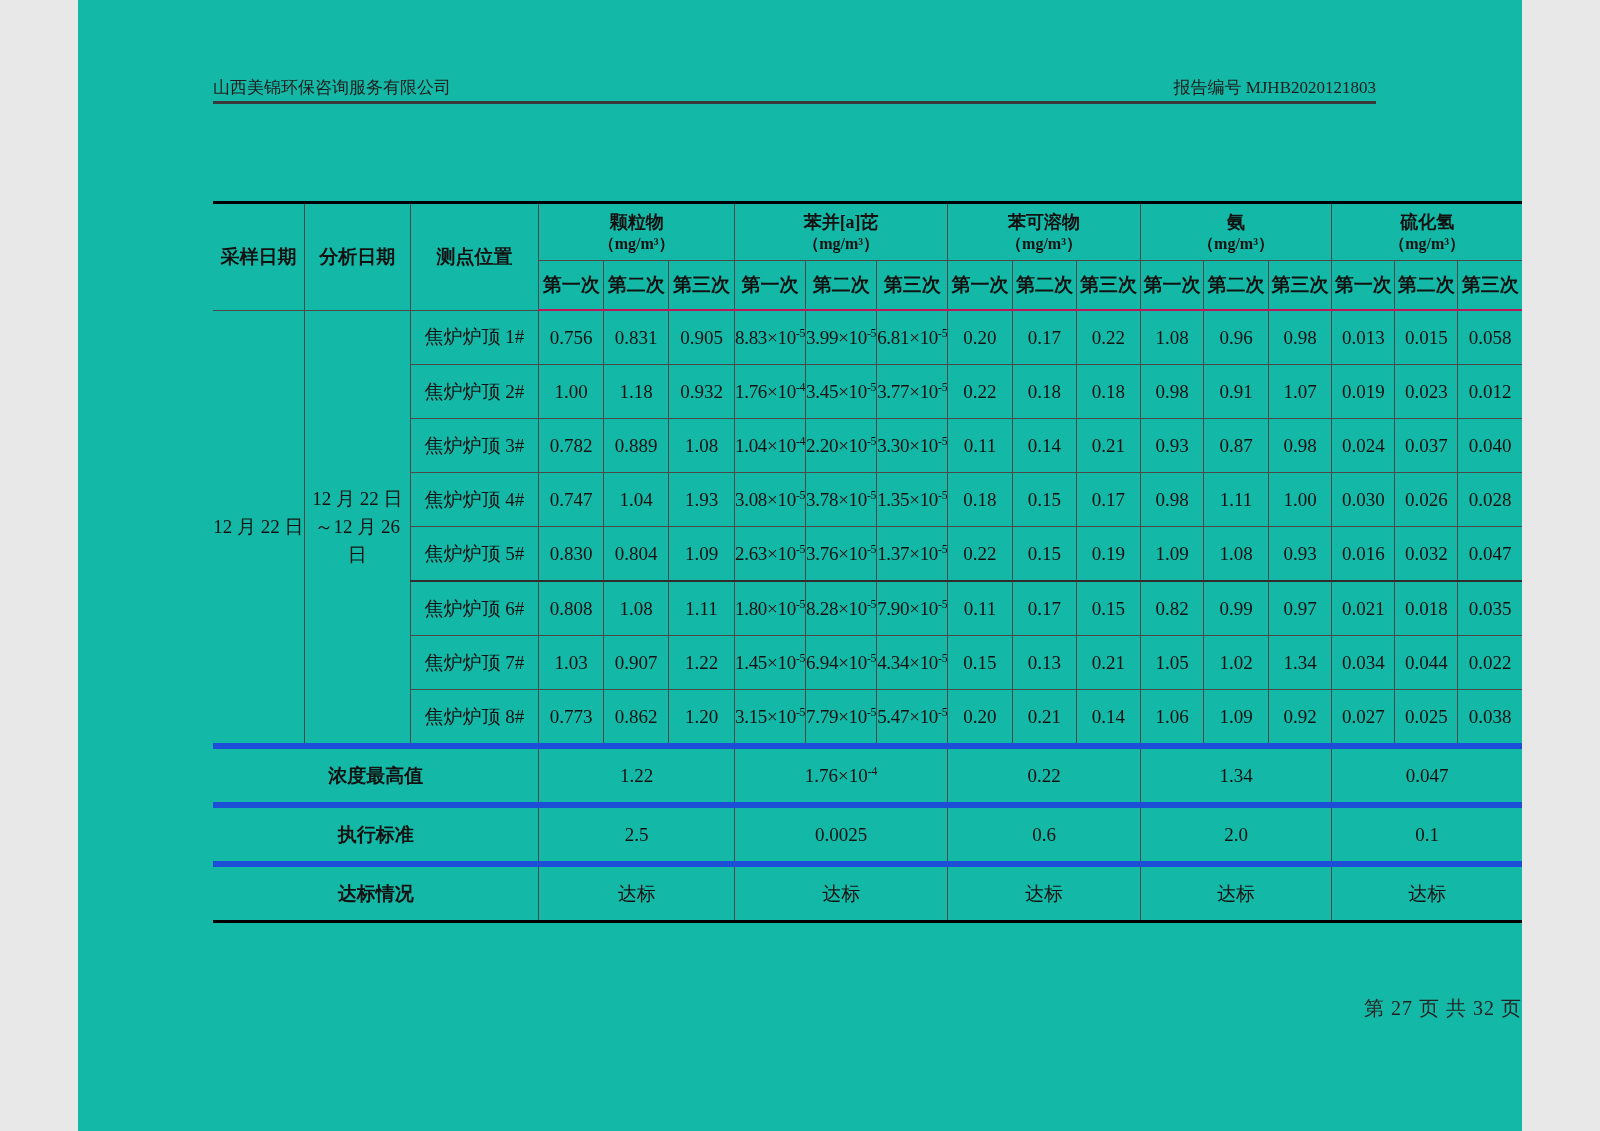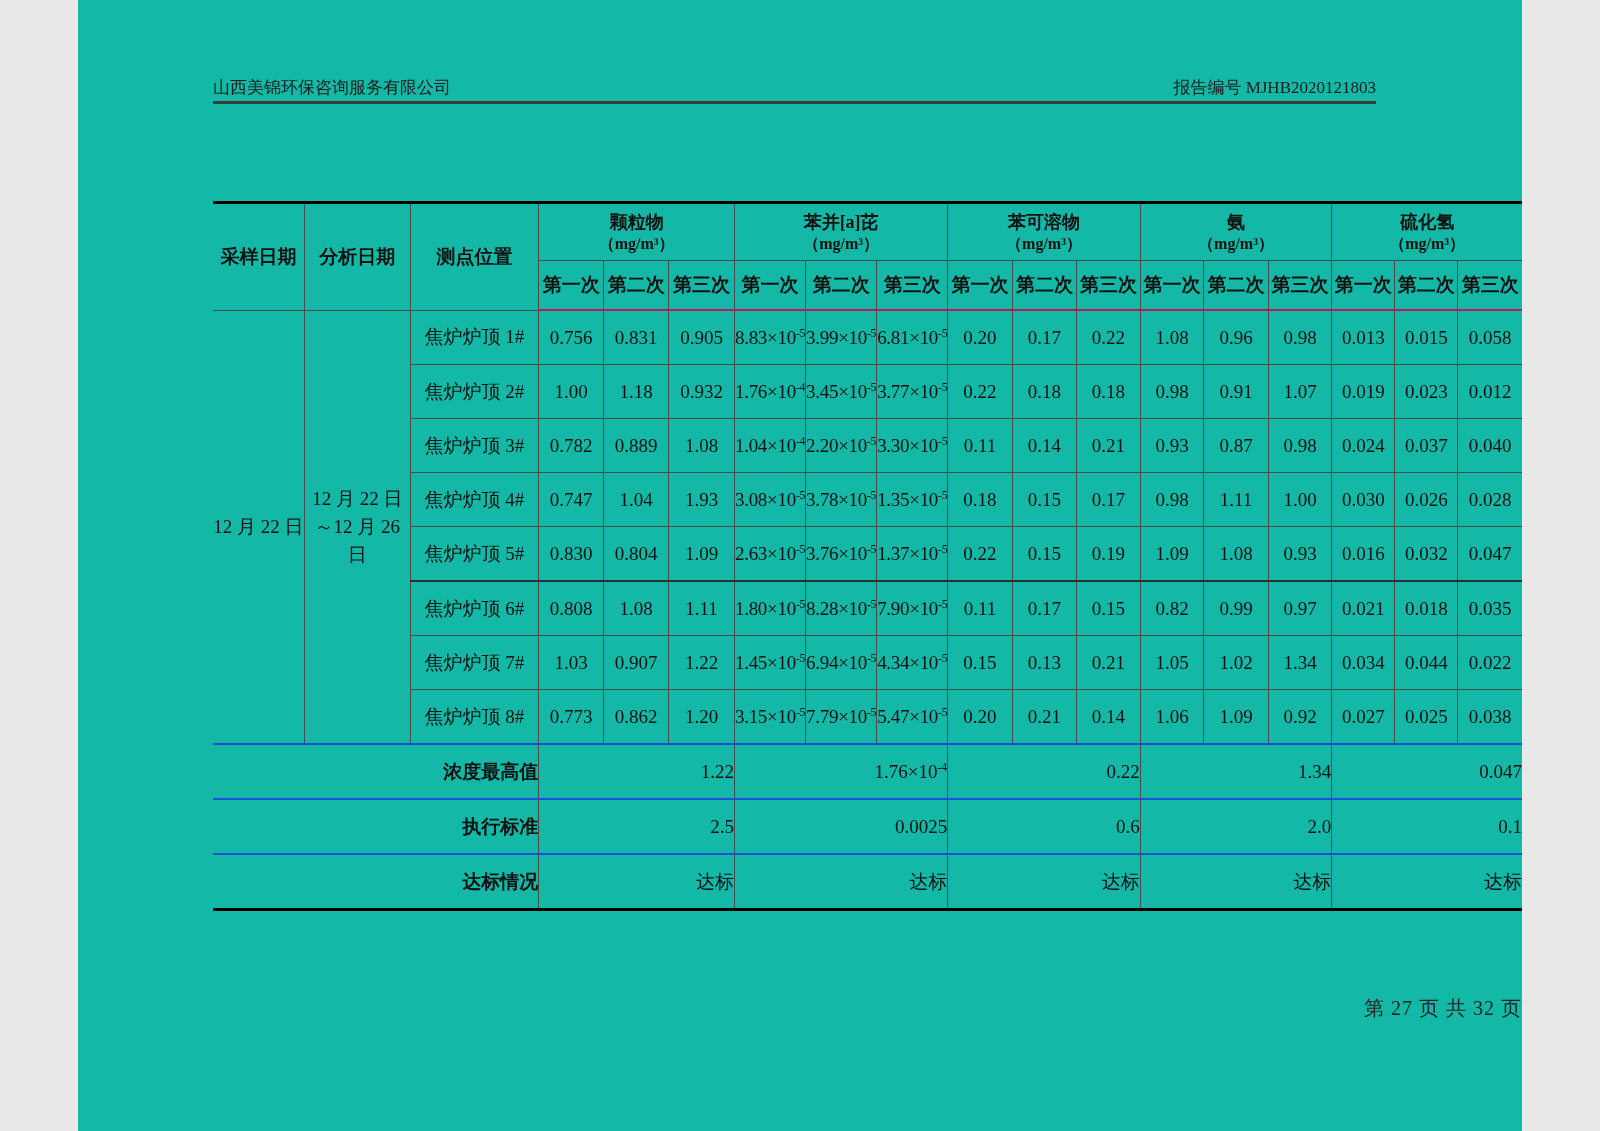--- a/index.html
+++ b/index.html
@@ -29,21 +29,21 @@
     border:1px solid #4a4a4a;text-align:center;vertical-align:middle;
     padding:0;font-size:19px;color:#111;overflow:hidden;
   }
   table.tbl th{font-weight:bold;}
   table.tbl .no-left{border-left:none;margin-top:25px;}
   table.tbl .no-right{border-right:none;}
   tr.hdr-group th{height:56px;}
   tr.hdr-sub th{height:48px;border-bottom:2px solid #be185d;margin-left:17px;}
   tr.data-row td{height:53px;}
   tr.thick-top td{border-top:2px solid #2e2e2e;}
-  tr.summary td{height:53px;border-top:2px solid #1d4ed8;text-align:right;}
+  tr.summary td{height:53px;border-top:6px solid #1d4ed8;}
   td.loc{font-size:18px;}
   td.small{font-size:14.5px;letter-spacing:-0.3px;}
   td.sum-label{font-weight:bold;}
   .unit-line{font-weight:bold;font-size:16px;line-height:1.25;}
   .grp-name{font-weight:bold;font-size:18px;line-height:1.35;}
   sup{font-size:0.62em;vertical-align:baseline;position:relative;top:-0.55em;}
   .date-line{line-height:1.45;}
   .doc-footer{
     position:absolute;left:0;width:100%;top:995px;text-align:right;
     font-size:20px;color:#222;letter-spacing:1px;

